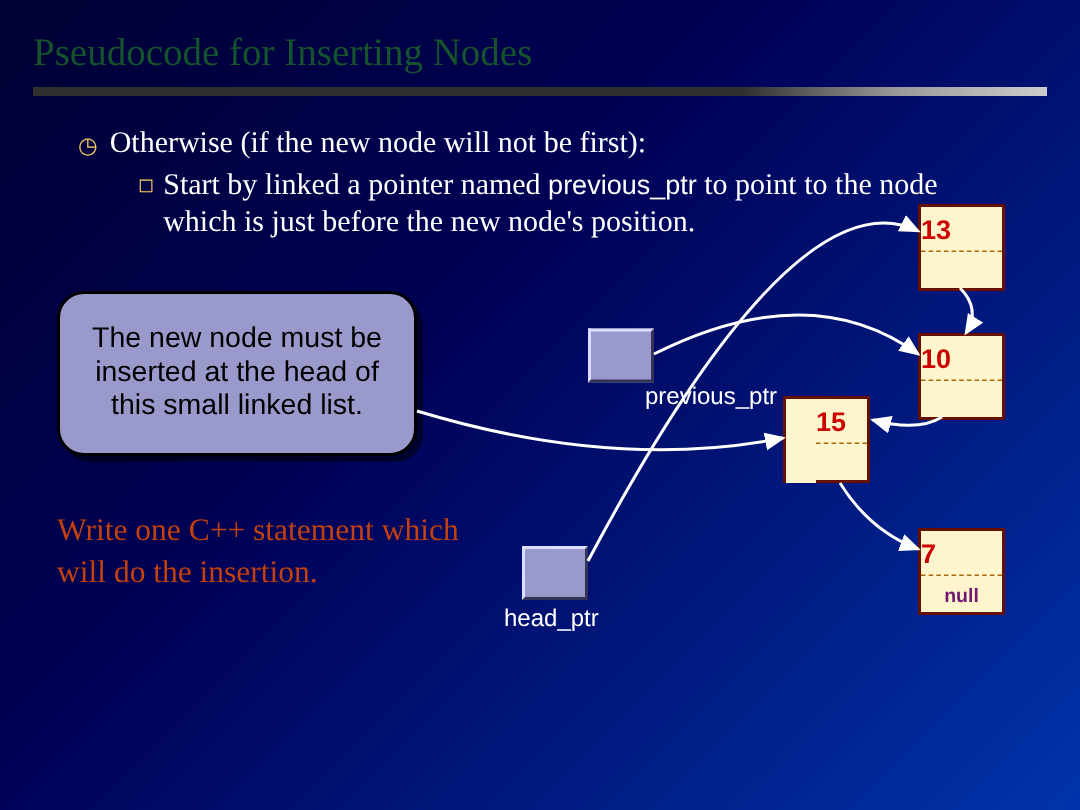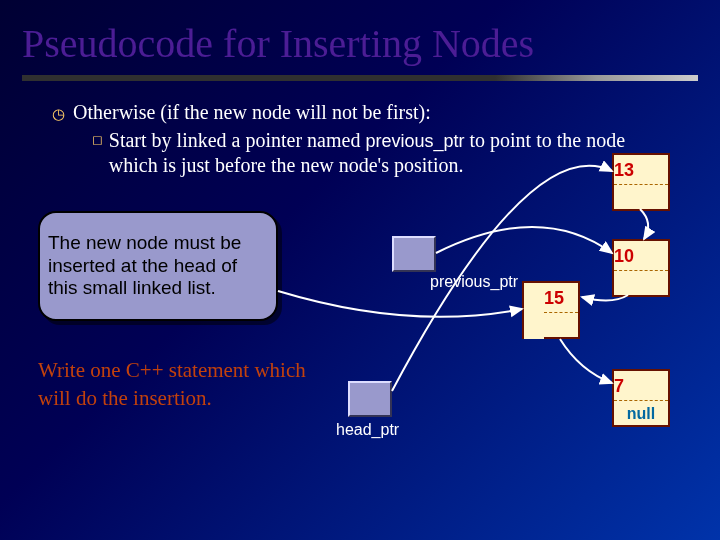--- a/index.html
+++ b/index.html
@@ -5,22 +5,22 @@
   * { margin: 0; padding: 0; box-sizing: border-box; }
   body {
     width: 720px;
     height: 540px;
     background: linear-gradient(135deg, #000033 0%, #000055 40%, #0033aa 100%);
     font-family: Georgia, 'Times New Roman', serif;
     overflow: hidden;
     position: relative;
   }
   .title {
-    color: #4c1d95;
-    font-size: 40px;
+    color: #14532d;
+    font-size: 26px;
     padding: 20px 0 8px 22px;
     font-weight: normal;
   }
   .divider {
     height: 6px;
     margin: 0 22px 0 22px;
     background: linear-gradient(to right, #303030 0%, #303030 70%, #999999 85%, #cccccc 100%);
   }
   .content {
     position: relative;
@@ -63,21 +63,21 @@
     top: 130px;
     left: 38px;
     width: 240px;
     height: 110px;
     background: #9999cc;
     border: 2px solid #000;
     border-radius: 18px;
     color: #000;
     font-family: Arial, sans-serif;
     font-size: 19px;
-    text-align: left;
+    text-align: center;
     display: flex;
     align-items: center;
     justify-content: center;
     padding: 8px;
     box-shadow: 4px 4px 0 rgba(0,0,0,0.5);
     line-height: 1.2;
   }
   .statement {
     position: absolute;
     top: 275px;
@@ -109,24 +109,24 @@
   .node-ptr {
     height: 26px;
     background: #fff5cc;
     border-bottom: 2px solid #661100;
     position: relative;
   }
   .node-null {
     height: 26px;
     background: #fff5cc;
     border-bottom: 2px solid #661100;
-    color: #0369a1;
+    color: #701a75;
     font-family: Arial, sans-serif;
     font-weight: bold;
-    font-size: 16px;
+    font-size: 13px;
     text-align: center;
     line-height: 26px;
   }
   .ptr-box {
     position: absolute;
     width: 44px;
     height: 36px;
     background: #9999cc;
     border-top: 2px solid #ddddff;
     border-left: 2px solid #ddddff;

